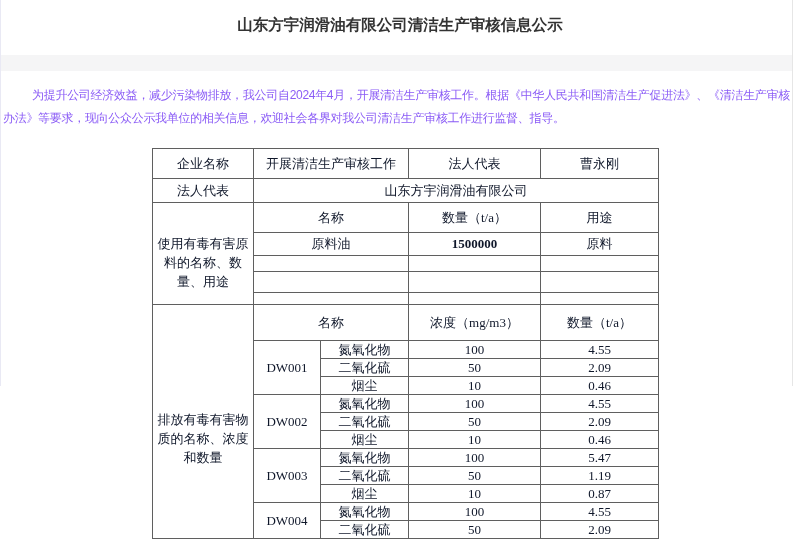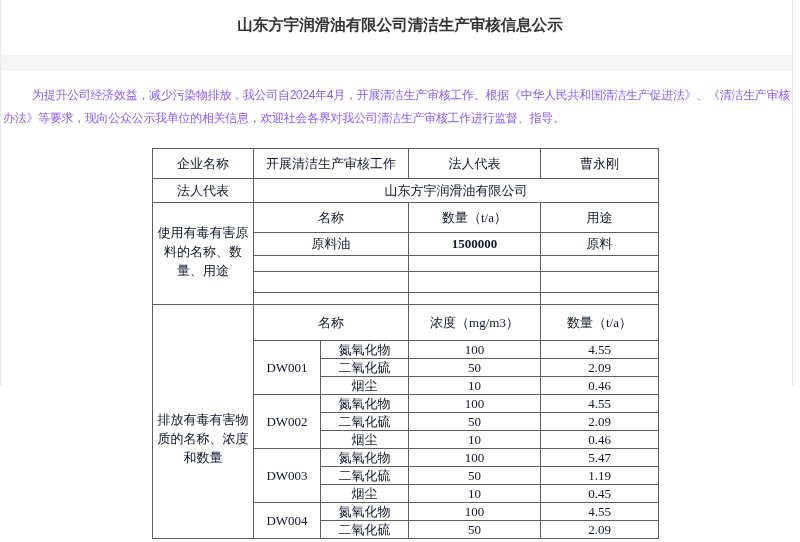--- a/index.html
+++ b/index.html
@@ -83,21 +83,21 @@
     vertical-align: middle;
     padding: 0 2px;
     overflow: hidden;
   }
   .audit-table .rowhead {
     font-size: 13px;
     line-height: 19px;
     padding: 0 2px;
     vertical-align: top;
   }
-  .audit-table .rowhead.mat { padding-top: 20px; }
+  .audit-table .rowhead.mat { padding-top: 31px; }
   .audit-table .rowhead.emi { padding-top: 105px; }
   .audit-table .bold { font-weight: bold; }
 </style>
 </head>
 <body>
 
 <div class="page">
   <header class="titlebar">
     <h1 class="title">山东方宇润滑油有限公司清洁生产审核信息公示</h1>
   </header>
@@ -194,21 +194,21 @@
             <td>5.47</td>
           </tr>
           <tr style="height: 18px;">
             <td>二氧化硫</td>
             <td>50</td>
             <td>1.19</td>
           </tr>
           <tr style="height: 18px;">
             <td>烟尘</td>
             <td>10</td>
-            <td>0.45</td>
+            <td>0.87</td>
           </tr>
           <tr style="height: 18px;">
             <td rowspan="2">DW004</td>
             <td>氮氧化物</td>
             <td>100</td>
             <td>4.55</td>
           </tr>
           <tr style="height: 18px;">
             <td>二氧化硫</td>
             <td>50</td>

